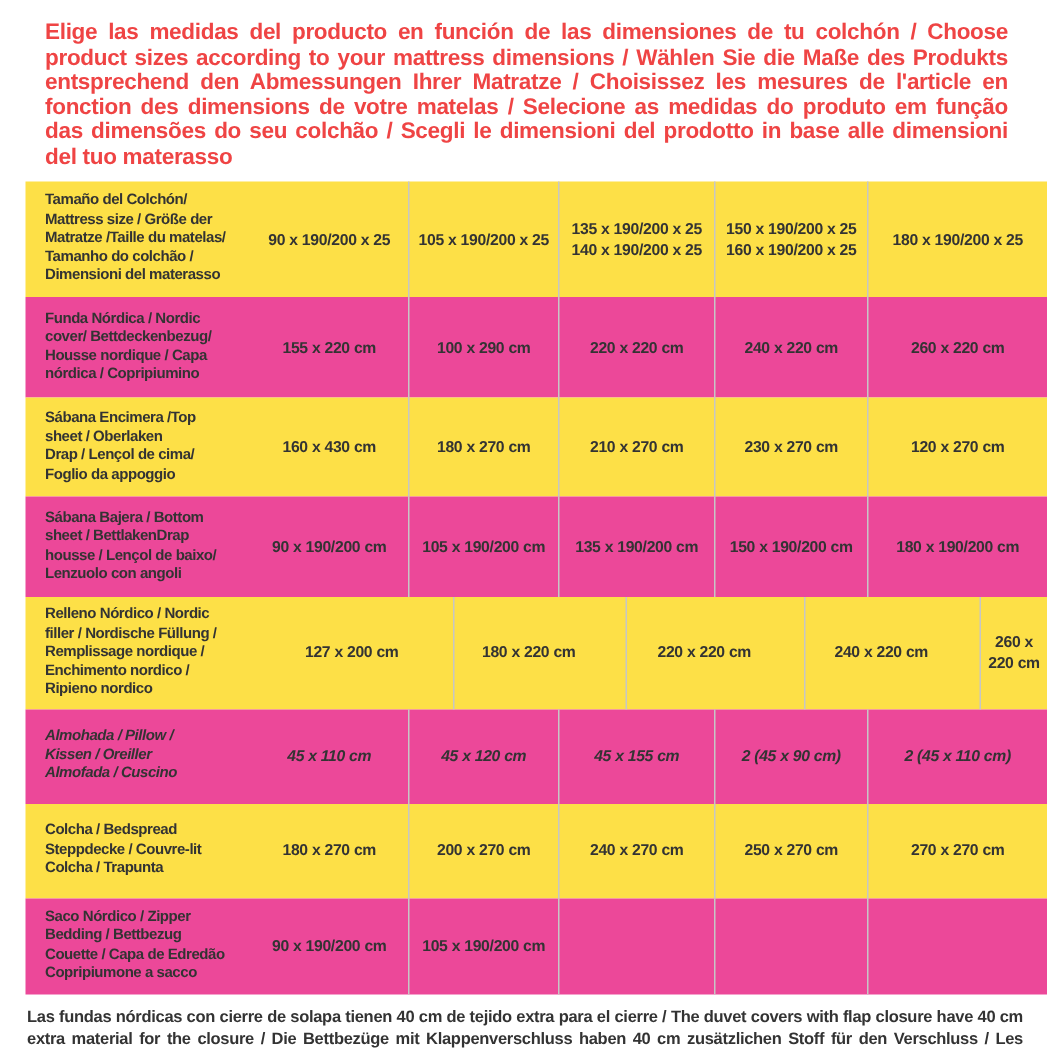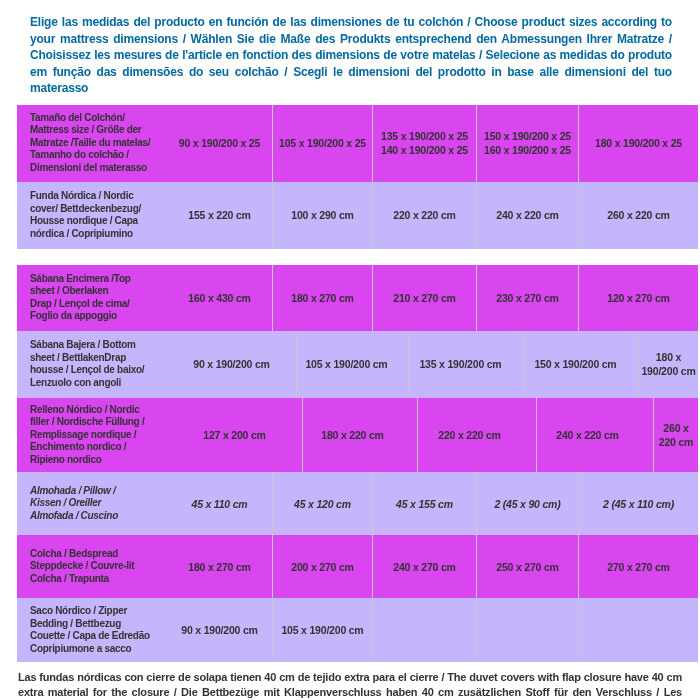--- a/index.html
+++ b/index.html
@@ -5,55 +5,55 @@
   html,body{margin:0;padding:0;}
   body{
     width:700px;height:700px;background:#ffffff;
     font-family:"Liberation Sans","DejaVu Sans",sans-serif;
     color:#333333;-webkit-font-smoothing:antialiased;
     overflow:hidden;
   }
   .page{width:700px;height:700px;box-sizing:border-box;}
   .intro{
     margin:14px 28px 8px 30px;
-    font-size:12px;font-weight:700;line-height:16.5px;
+    font-size:15px;font-weight:700;line-height:16.5px;
     letter-spacing:-0.2px;
     text-align:justify;text-align-last:left;
-    color:#0369a1;
+    color:#ef4444;
     white-space:normal;
   }
   .size-table{
     width:681px;margin-left:17px;margin-top:2px;
   }
   .row{
     display:grid;
     grid-template-columns:150px 105px 100px 104px 102px 1fr;
-    background:#c4b5fd;
+    background:#ec4899;
   }
-  .row.alt{background:#d946ef;}
+  .row.alt{background:#fde047;}
   .lbl{
     display:flex;align-items:center;
     padding:6px 4px 6px 13px;
     font-size:10px;font-weight:700;line-height:12.5px;
     letter-spacing:-0.3px;
     white-space:pre-line;
   }
   .cell{
     display:flex;align-items:center;justify-content:center;
     text-align:center;
     font-size:10.5px;font-weight:700;line-height:14px;
     letter-spacing:-0.2px;
     white-space:pre-line;
     padding:4px 2px;
   }
   .row > .cell + .cell{border-left:1px solid #c6c6c6;}
   .r0{min-height:77px;}
   .r1{min-height:67px;}
-  .r2{min-height:66px;margin-top:16px;}
-  .r3{min-height:67px;gap:12px;}
+  .r2{min-height:66px;}
+  .r3{min-height:67px;}
   .r4{min-height:72px;gap:15px;}
   .r5{min-height:63px;font-style:italic;}
   .r6{min-height:63px;}
   .r7{min-height:64px;}
   .footnote{
     margin:8px 18px 0 18px;
     font-size:11px;font-weight:700;line-height:15px;
     letter-spacing:-0.2px;
     text-align:justify;text-align-last:left;
     color:#333333;

